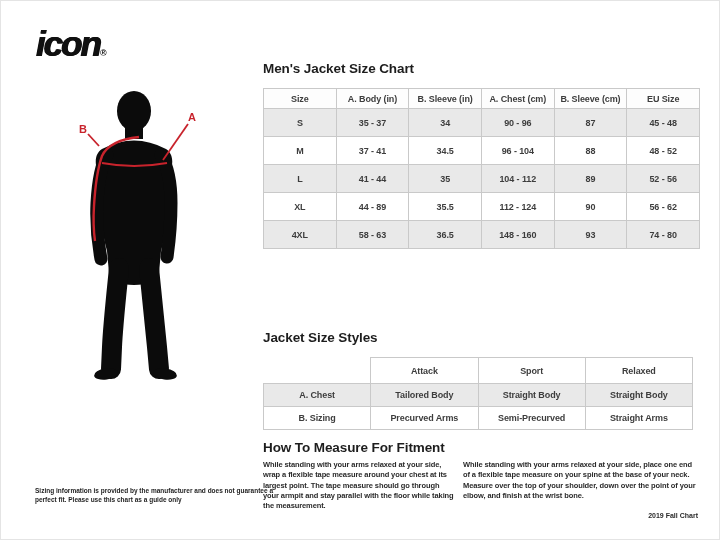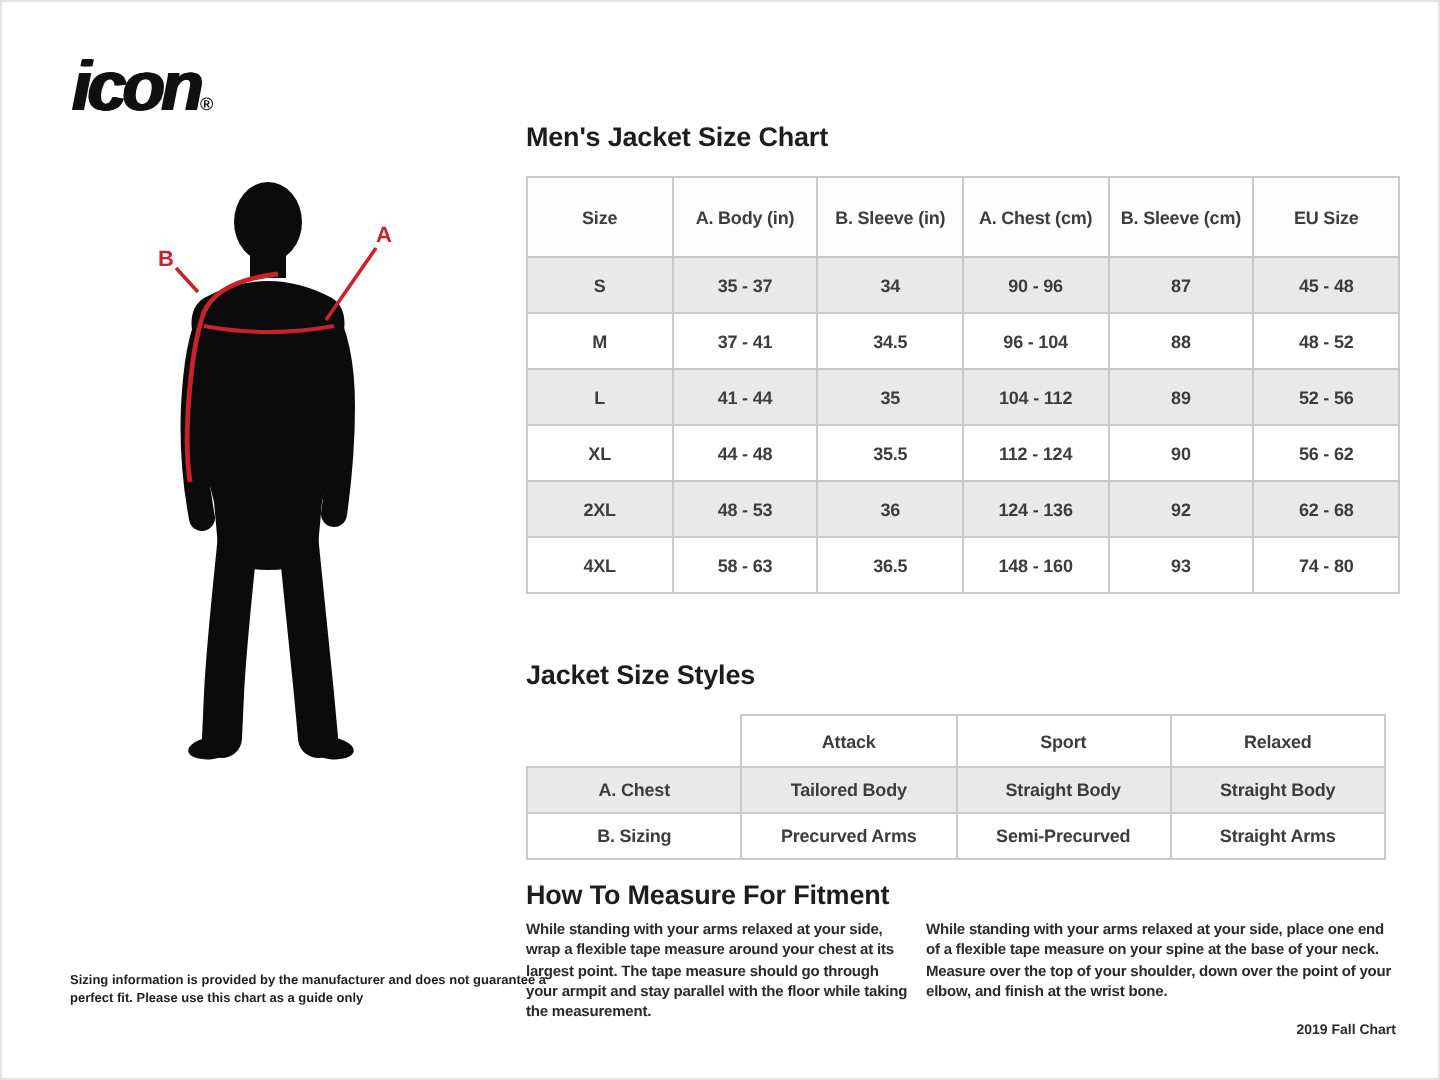--- a/index.html
+++ b/index.html
@@ -26,21 +26,21 @@
   #styles-title    { position:absolute; left:263px; top:330px; }
   #fitment-title   { position:absolute; left:263px; top:440px; }
 
   table { border-collapse:collapse; table-layout:fixed; }
   th, td {
     border:1px solid #c9c9c9; text-align:center; vertical-align:middle;
     font-size:9px; font-weight:700; color:#3d3d3d; letter-spacing:-0.1px;
     padding:0; background:#ffffff;
   }
   #size-table { position:absolute; left:263px; top:88px; width:437px; }
-  #size-table th { height:40px; background:#fdfdfd; }
+  #size-table th { height:20px; background:#fdfdfd; }
   #size-table td { height:28px; }
   #size-table tbody tr:nth-child(odd) td { background:#e9e9e9; }
 
   #styles-table { position:absolute; left:263px; top:357px; width:430px; }
   #styles-table th { height:26px; }
   #styles-table td { height:23px; }
   #styles-table th.blank { border:none; background:transparent; }
   #styles-table tbody tr:nth-child(1) td { background:#e9e9e9; }
   #styles-table th:first-child, #styles-table td:first-child { width:25%; }
 
@@ -126,33 +126,25 @@
       <tr>
         <td>L</td>
         <td>41 - 44</td>
         <td>35</td>
         <td>104 - 112</td>
         <td>89</td>
         <td>52 - 56</td>
       </tr>
       <tr>
         <td>XL</td>
-        <td>44 - 48</td>
+        <td>44 - 89</td>
         <td>35.5</td>
         <td>112 - 124</td>
         <td>90</td>
         <td>56 - 62</td>
-      </tr>
-      <tr>
-        <td>2XL</td>
-        <td>48 - 53</td>
-        <td>36</td>
-        <td>124 - 136</td>
-        <td>92</td>
-        <td>62 - 68</td>
       </tr>
       <tr>
         <td>4XL</td>
         <td>58 - 63</td>
         <td>36.5</td>
         <td>148 - 160</td>
         <td>93</td>
         <td>74 - 80</td>
       </tr>
     </tbody>

